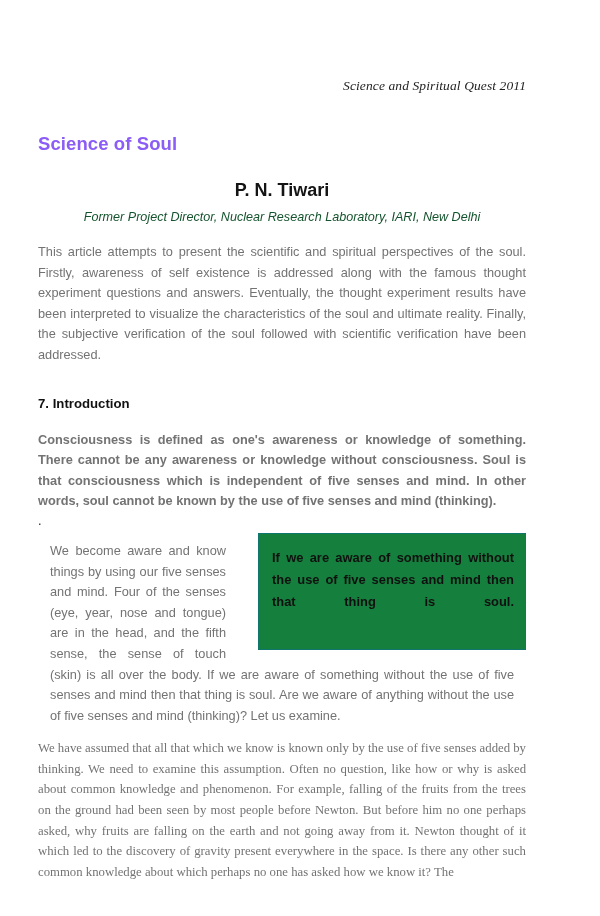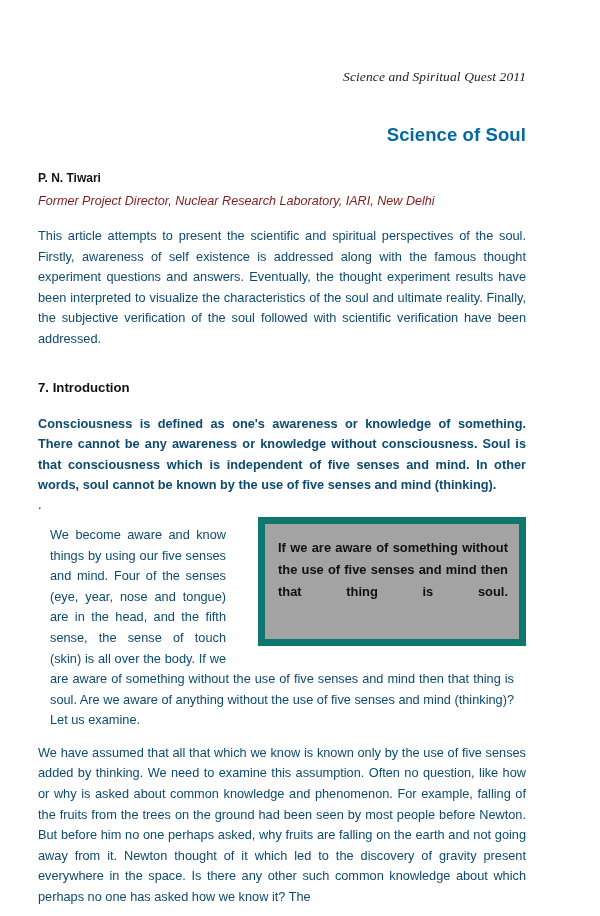--- a/index.html
+++ b/index.html
@@ -14,56 +14,56 @@
     font-family: "Liberation Sans", sans-serif;
     color: #1a1a1a;
     -webkit-font-smoothing: antialiased;
   }
 
   .page {
     position: relative;
     width: 564px;
     height: 916px;
     box-sizing: border-box;
-    padding: 7px 38px;
+    padding: 16px 38px;
     overflow: hidden;
   }
 
   
   .running-head {
     text-align: right;
     font-family: "Liberation Serif", serif;
     font-style: italic;
     font-size: 13.5px;
     color: #1d1d1d;
     padding-top: 62px;
     letter-spacing: 0.1px;
   }
 
   
   .title {
-    text-align: right;
+    text-align: left;
     font-size: 18.5px;
     font-weight: bold;
-    color: #0369a1;
+    color: #8b5cf6;
     margin-top: 39px;
     letter-spacing: 0.1px;
   }
   .author {
-    text-align: left;
-    font-size: 12px;
+    text-align: center;
+    font-size: 18px;
     font-weight: bold;
     color: #141414;
     margin-top: 25px;
   }
   .affiliation {
-    text-align: left;
+    text-align: center;
     font-size: 12.6px;
     font-style: italic;
-    color: #7f1d1d;
+    color: #14532d;
     margin-top: 9px;
   }
 
   
   .heading {
     font-size: 13.2px;
     font-weight: bold;
     color: #111;
     margin-top: 30px;
     text-align: left;
@@ -71,21 +71,21 @@
   .heading.intro {
     margin-top: 30px;
   }
 
   
   .para {
     font-size: 12.75px;
     line-height: 20.6px;
     text-align: justify;
     text-justify: inter-word;
-    color: #0c4a6e;
+    color: #737373;
     margin: 0;
     hyphens: none;
   }
   .para.abstract-body {
     margin-top: 18px;
   }
   .para.intro-body {
     margin-top: 19px;
     font-weight: bold;
   }
@@ -94,31 +94,32 @@
     line-height: 18px;
     color: #1c1c1c;
     margin: 0;
     height: 17px;
   }
   .para.flow {
     margin: 12px;
   }
   .para.last {
     margin-top: 4px;
+    font-family: Liberation Serif, serif;
   }
 
   
   .callout {
     float: right;
     width: 268px;
     box-sizing: border-box;
-    border: 7px solid #0f766e;
+    border: 1px solid #0f766e;
     margin: 4px 0 7px 32px;
     padding: 13px 11px 14px 13px;
-    background: #a3a3a3;
+    background: #15803d;
   }
   .callout-text {
     font-size: 12.9px;
     font-weight: bold;
     line-height: 22px;
     text-align: justify;
     text-justify: inter-word;
     color: #101010;
     margin: 0;
   }

